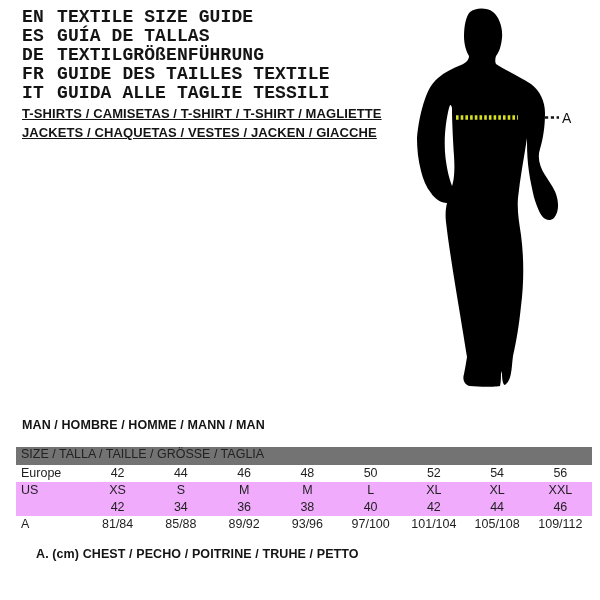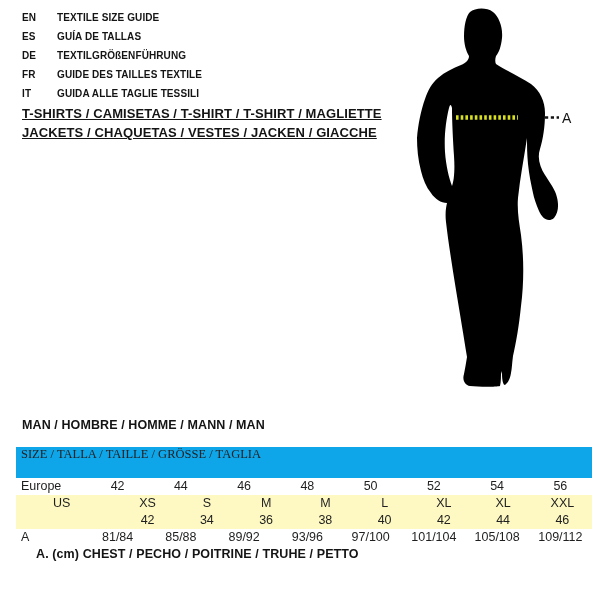--- a/index.html
+++ b/index.html
@@ -1,34 +1,34 @@
 <!DOCTYPE html>
 <html><head>
 <meta charset="utf-8">
 <style>
   html,body{margin:0;padding:0;background:#fff;}
   .page{
     position:relative;width:600px;height:600px;background:#ffffff;overflow:hidden;
     font-family:"Liberation Sans",sans-serif;color:#141414;
   }
   
-  .lang-block{position:absolute;left:22px;top:8px;font-weight:700;font-size:10px;line-height:19px;letter-spacing:.1px;}
+  .lang-block{position:absolute;left:22px;top:8px;font-weight:700;font-size:18px;line-height:19px;letter-spacing:.1px;font-family:Liberation Mono, monospace;}
   .lang-row{display:flex;}
   .lang-code{width:35px;}
   
   .cats{position:absolute;left:22px;top:104px;font-weight:700;font-size:13px;line-height:19px;letter-spacing:.1px;text-decoration:underline;}
   
   .figure{position:absolute;left:410px;top:0;width:190px;height:420px;}
   
   .man-title{position:absolute;left:22px;top:418px;font-weight:700;font-size:12.5px;letter-spacing:.1px;}
   
   .size-table{position:absolute;left:16px;top:447px;width:576px;font-size:12.5px;}
-  .thead{background:#0ea5e9;height:31px;line-height:15px;padding-left:5px;color:#222222;font-family:Liberation Serif, serif;}
+  .thead{background:#737373;height:18px;line-height:15px;padding-left:5px;color:#222222;}
   .trow{display:flex;height:17px;line-height:17px;color:#1f1f1f;}
-  .trow.shaded{background:#fef9c3;padding-left:32px;}
+  .trow.shaded{background:#f0abfc;}
   .rlabel{width:70px;padding-left:5px;box-sizing:border-box;}
   .cell{flex:1;text-align:center;}
   
   .footnote{position:absolute;left:36px;top:547px;font-weight:700;font-size:12.5px;letter-spacing:.1px;}
 </style>
 </head>
 <body>
 
 <div class="page">
 

